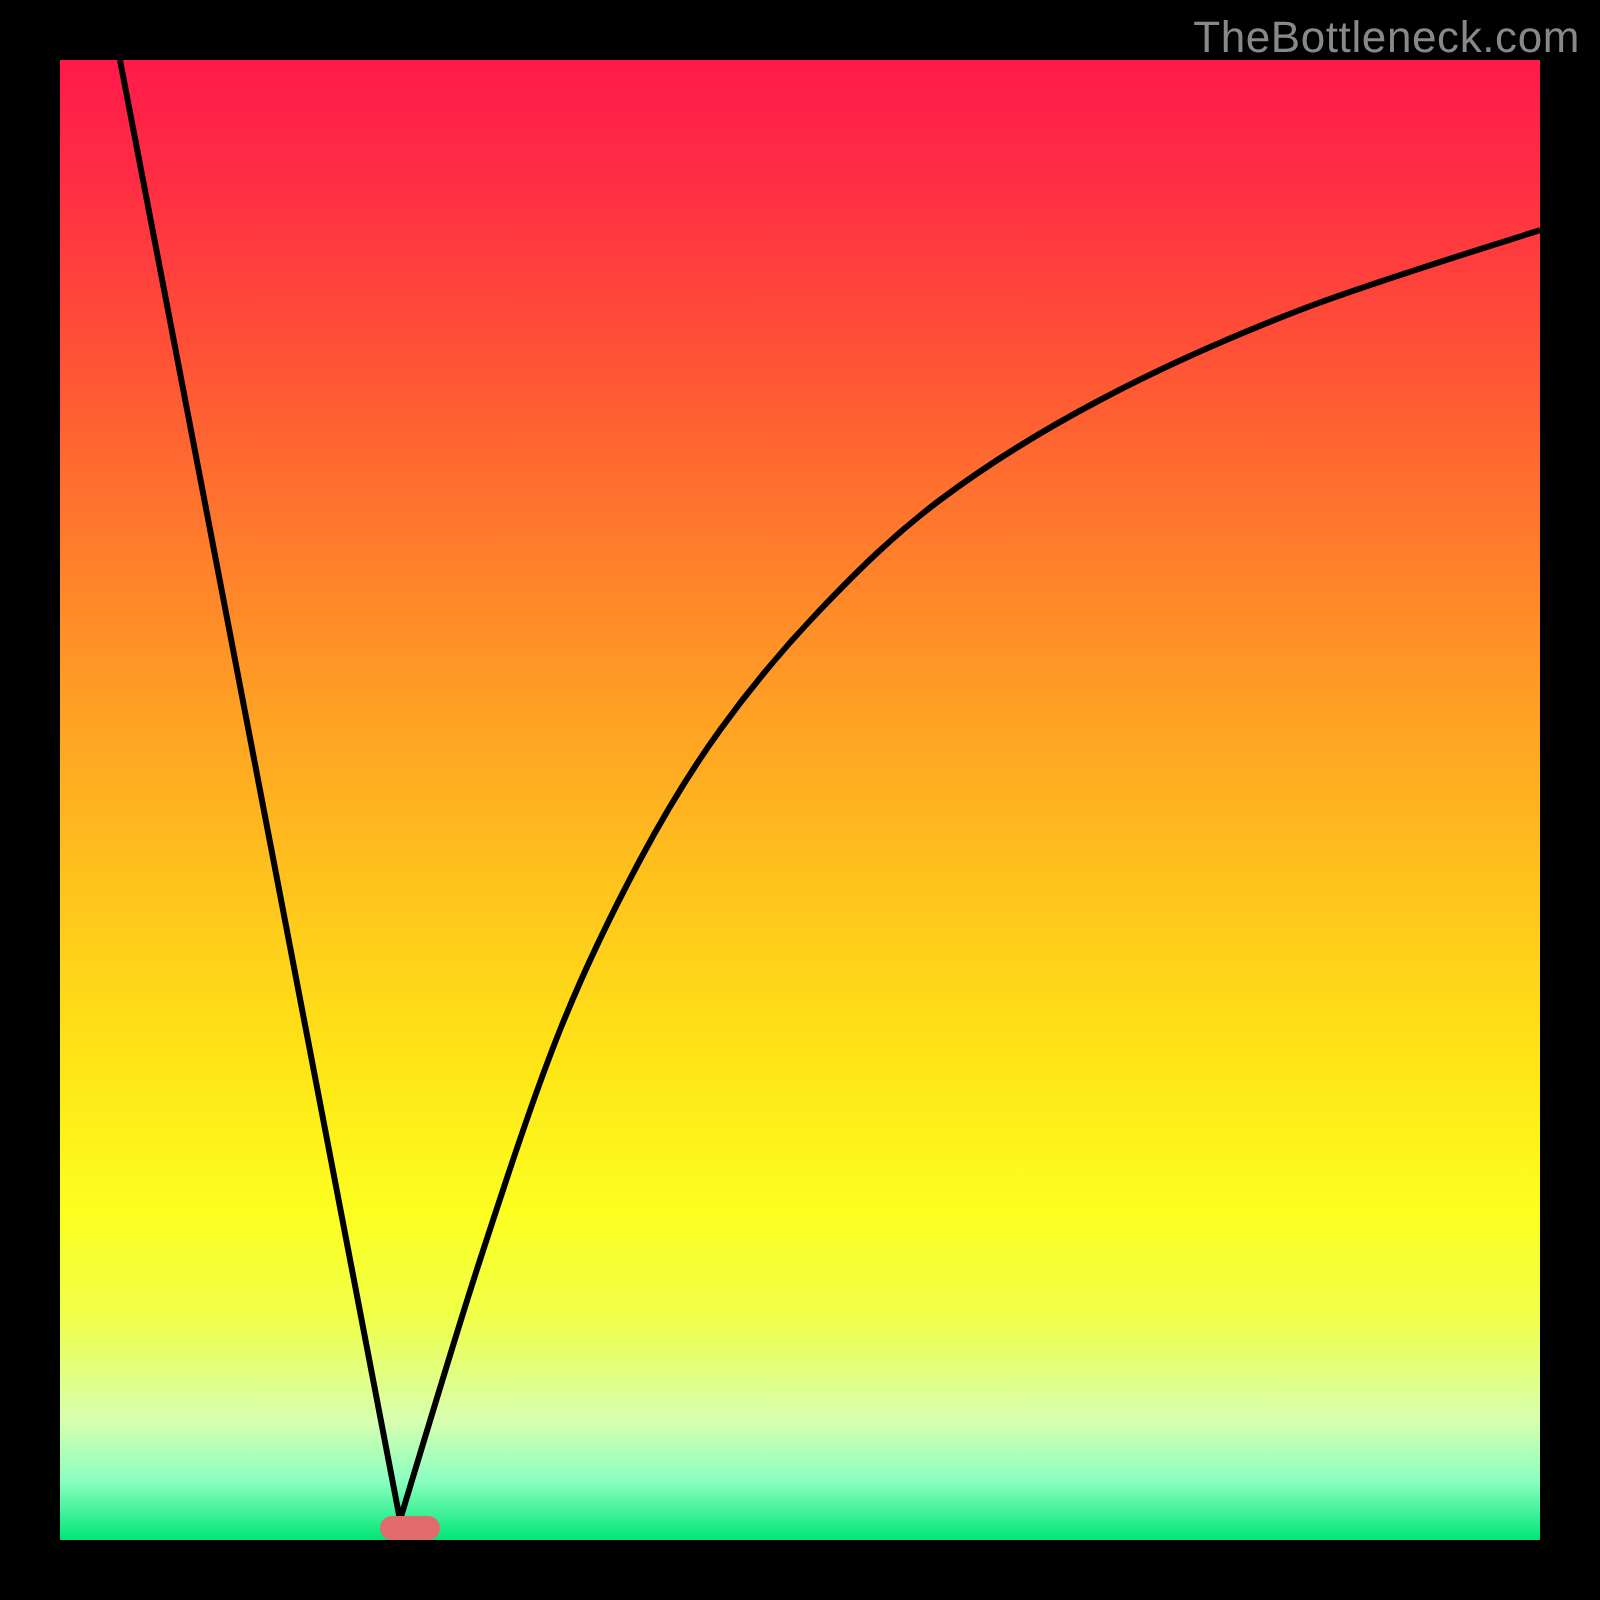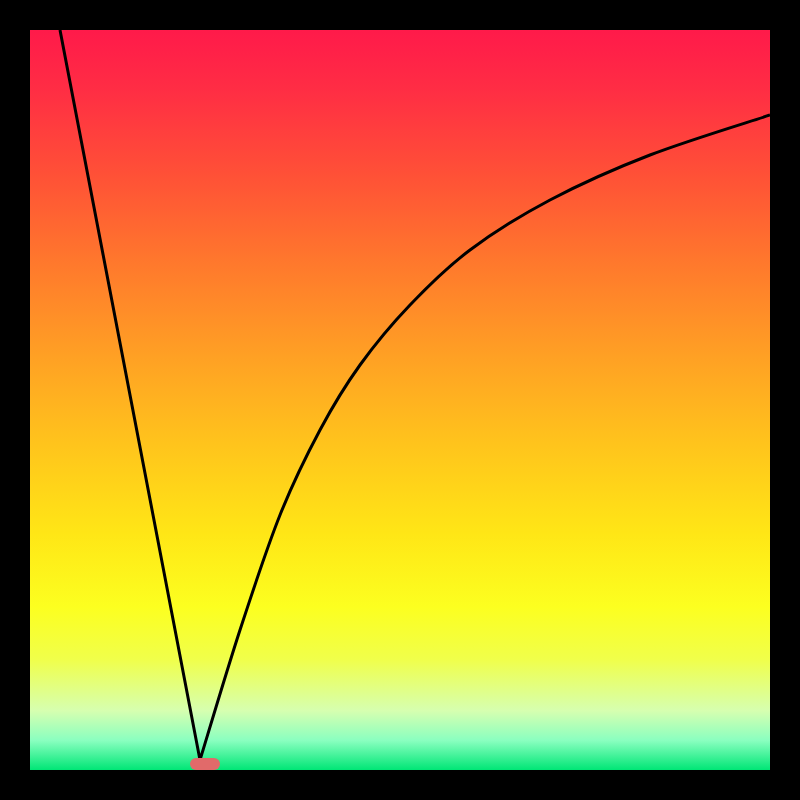--- a/index.html
+++ b/index.html
@@ -59,20 +59,21 @@
     width: 30px;
     height: 12px;
     background: #e16a6a;
     border-radius: 6px;
   }
 </style>
 </head>
 <body>
 
 <div class="chart-container">
+  <div class="watermark">TheBottleneck.com</div>
 
   <div class="plot-area">
     <svg class="curve-svg" viewBox="0 0 740 740" preserveAspectRatio="none">
       <path id="curve-path" fill="none" stroke="#000" stroke-width="3" d="M 30 0 L 170 730 L 170 730 C 176.66666666666666 708.3333333333334, 196.66666666666666 640.8333333333334, 210 600 C 223.33333333333334 559.1666666666666, 236.66666666666666 518.3333333333334, 250 485 C 263.3333333333333 451.6666666666667, 276.6666666666667 425, 290 400 C 303.3333333333333 375, 315 355.8333333333333, 330 335 C 345 314.1666666666667, 361.6666666666667 294.1666666666667, 380 275 C 398.3333333333333 255.83333333333334, 416.6666666666667 237.5, 440 220 C 463.3333333333333 202.5, 490 185.83333333333334, 520 170 C 550 154.16666666666666, 583.3333333333334 139.16666666666666, 620 125 C 656.6666666666666 110.83333333333333, 720 91.66666666666667, 740 85"></path>
     </svg>
     <div class="marker" id="marker" style="left: 160px; top: 728px; background: rgb(225, 106, 106);"></div>
   </div>
 </div>
 
 </body></html>

